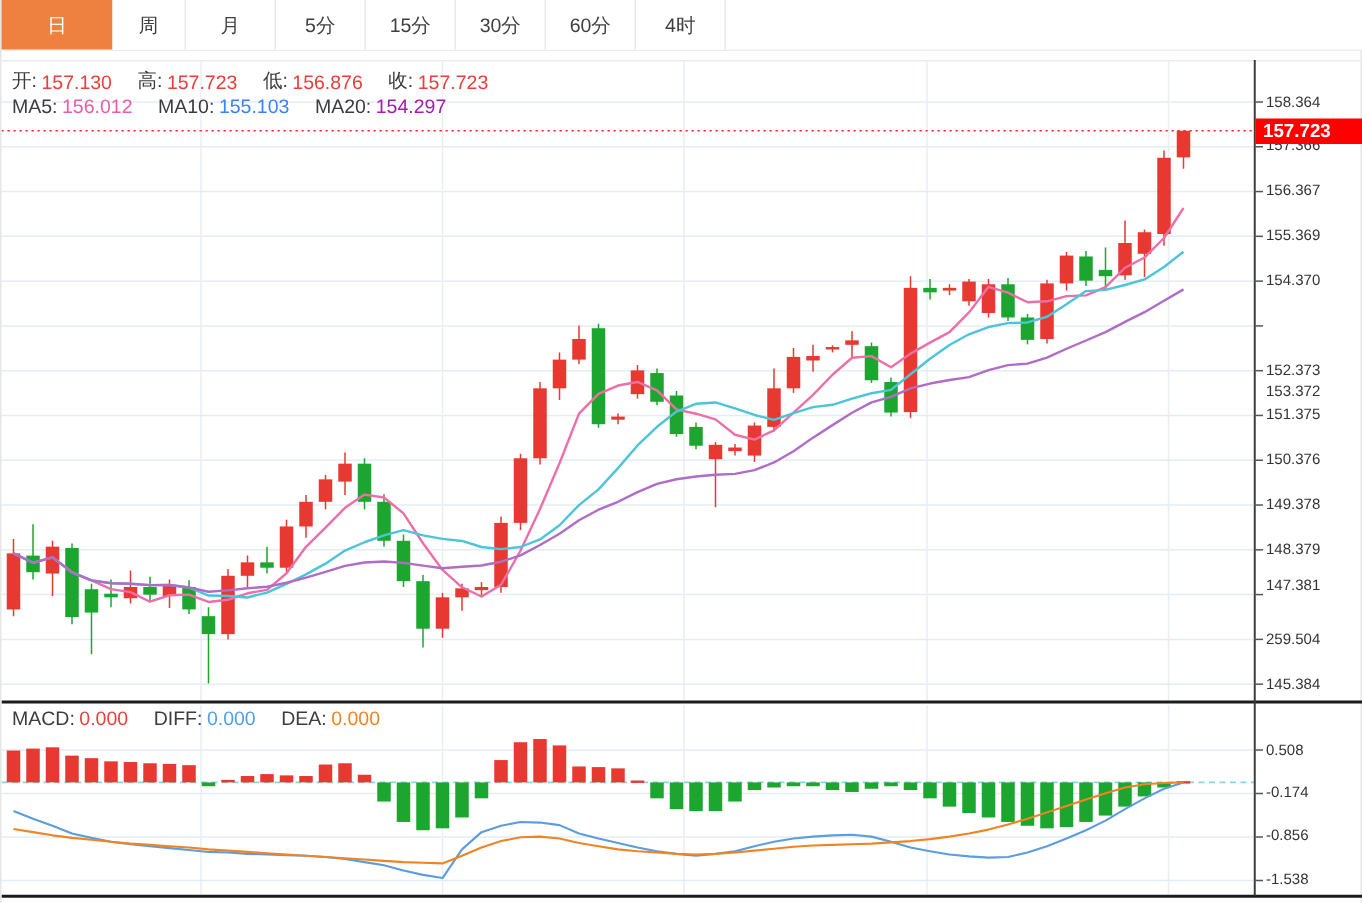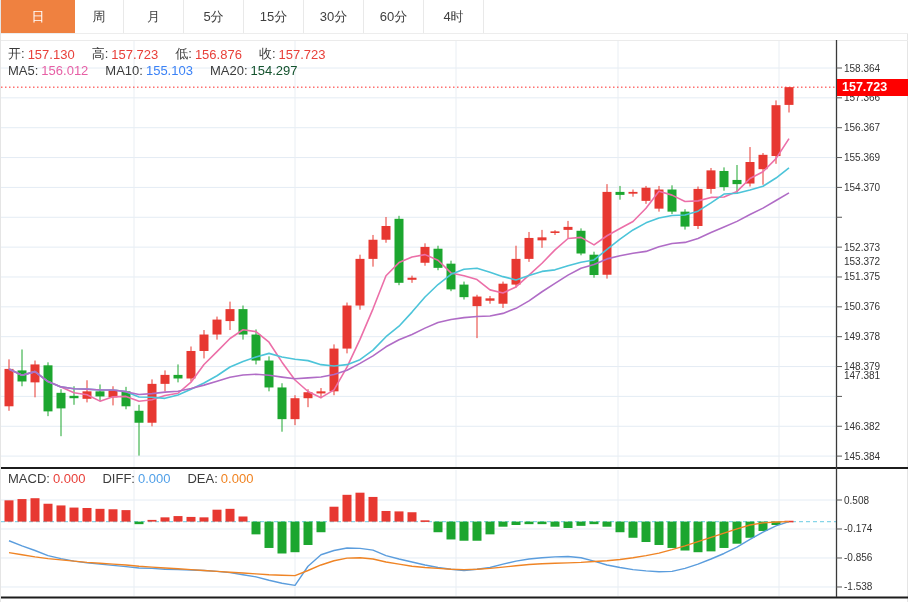--- a/index.html
+++ b/index.html
@@ -9,21 +9,21 @@
   .tab{height:33px;line-height:33px;text-align:center;font-size:13px;color:#404040;border-right:1px solid #e9e9e9;cursor:pointer;box-sizing:border-box;background:#fff;}
   .tab.active{background:#ef8140;color:#fff;border-right:none;}
   .toolbar .fill{flex:1;}
   #chart-svg{position:absolute;left:0;top:0;z-index:1;cursor:crosshair;}
   .info-row{position:absolute;left:7px;display:flex;align-items:center;font-size:13px;z-index:4;white-space:nowrap;}
   .info-row .lbl{color:#3c3c3c;}
   .info-row .val{margin-left:3px;margin-right:17px;}
   .red-t{color:#e8403a;}
   .pink-t{color:#e75fa5;}
   .cyan-t{color:#3b82f6;}
-  .purple-t{color:#14532d;}
+  .purple-t{color:#a21caf;}
   .blue-t{color:#4f9fe8;}
   .orange-t{color:#f08321;}
   .axis-label{position:absolute;left:843px;font-size:10px;color:#333;z-index:2;line-height:15px;}
   .price-tag{position:absolute;left:836px;top:79px;width:72px;height:17px;background:#fe0000;color:#fff;font-size:12.5px;font-weight:bold;line-height:17px;padding-left:5px;box-sizing:border-box;z-index:5;}
 </style>
 </head>
 <body>
 
 <div class="app">
   <svg id="chart-svg" width="908" height="602">
@@ -315,22 +315,22 @@
       <div class="axis-label" style="top: 90.3402px;">157.366</div>
       <div class="axis-label" style="top: 120.21px;">156.367</div>
       <div class="axis-label" style="top: 150.05px;">155.369</div>
       <div class="axis-label" style="top: 179.921px;">154.370</div>
       <div class="axis-label" style="top: 209.761px; margin-top: 44px;">153.372</div>
       <div class="axis-label" style="top: 239.631px;">152.373</div>
       <div class="axis-label" style="top: 269.471px;">151.375</div>
       <div class="axis-label" style="top: 299.341px;">150.376</div>
       <div class="axis-label" style="top: 329.181px;">149.378</div>
       <div class="axis-label" style="top: 359.051px;">148.379</div>
-      <div class="axis-label" style="top: 368px;">147.381</div>
-      <div class="axis-label" style="top: 418.762px;">146.382</div>
+      <div class="axis-label" style="top: 383px;">147.381</div>
+      <div class="axis-label" style="top: 418.762px;">259.504</div>
       <div class="axis-label" style="top: 448.602px;">145.384</div>
       <div class="axis-label" style="top: 492.5px;">0.508</div>
       <div class="axis-label" style="top: 521.499px;">-0.174</div>
       <div class="axis-label" style="top: 550.497px;">-0.856</div>
       <div class="axis-label" style="top: 579.496px; text-align: center;">-1.538</div>
     </div>
 
   <div class="price-tag">157.723</div>
 </div>
 

